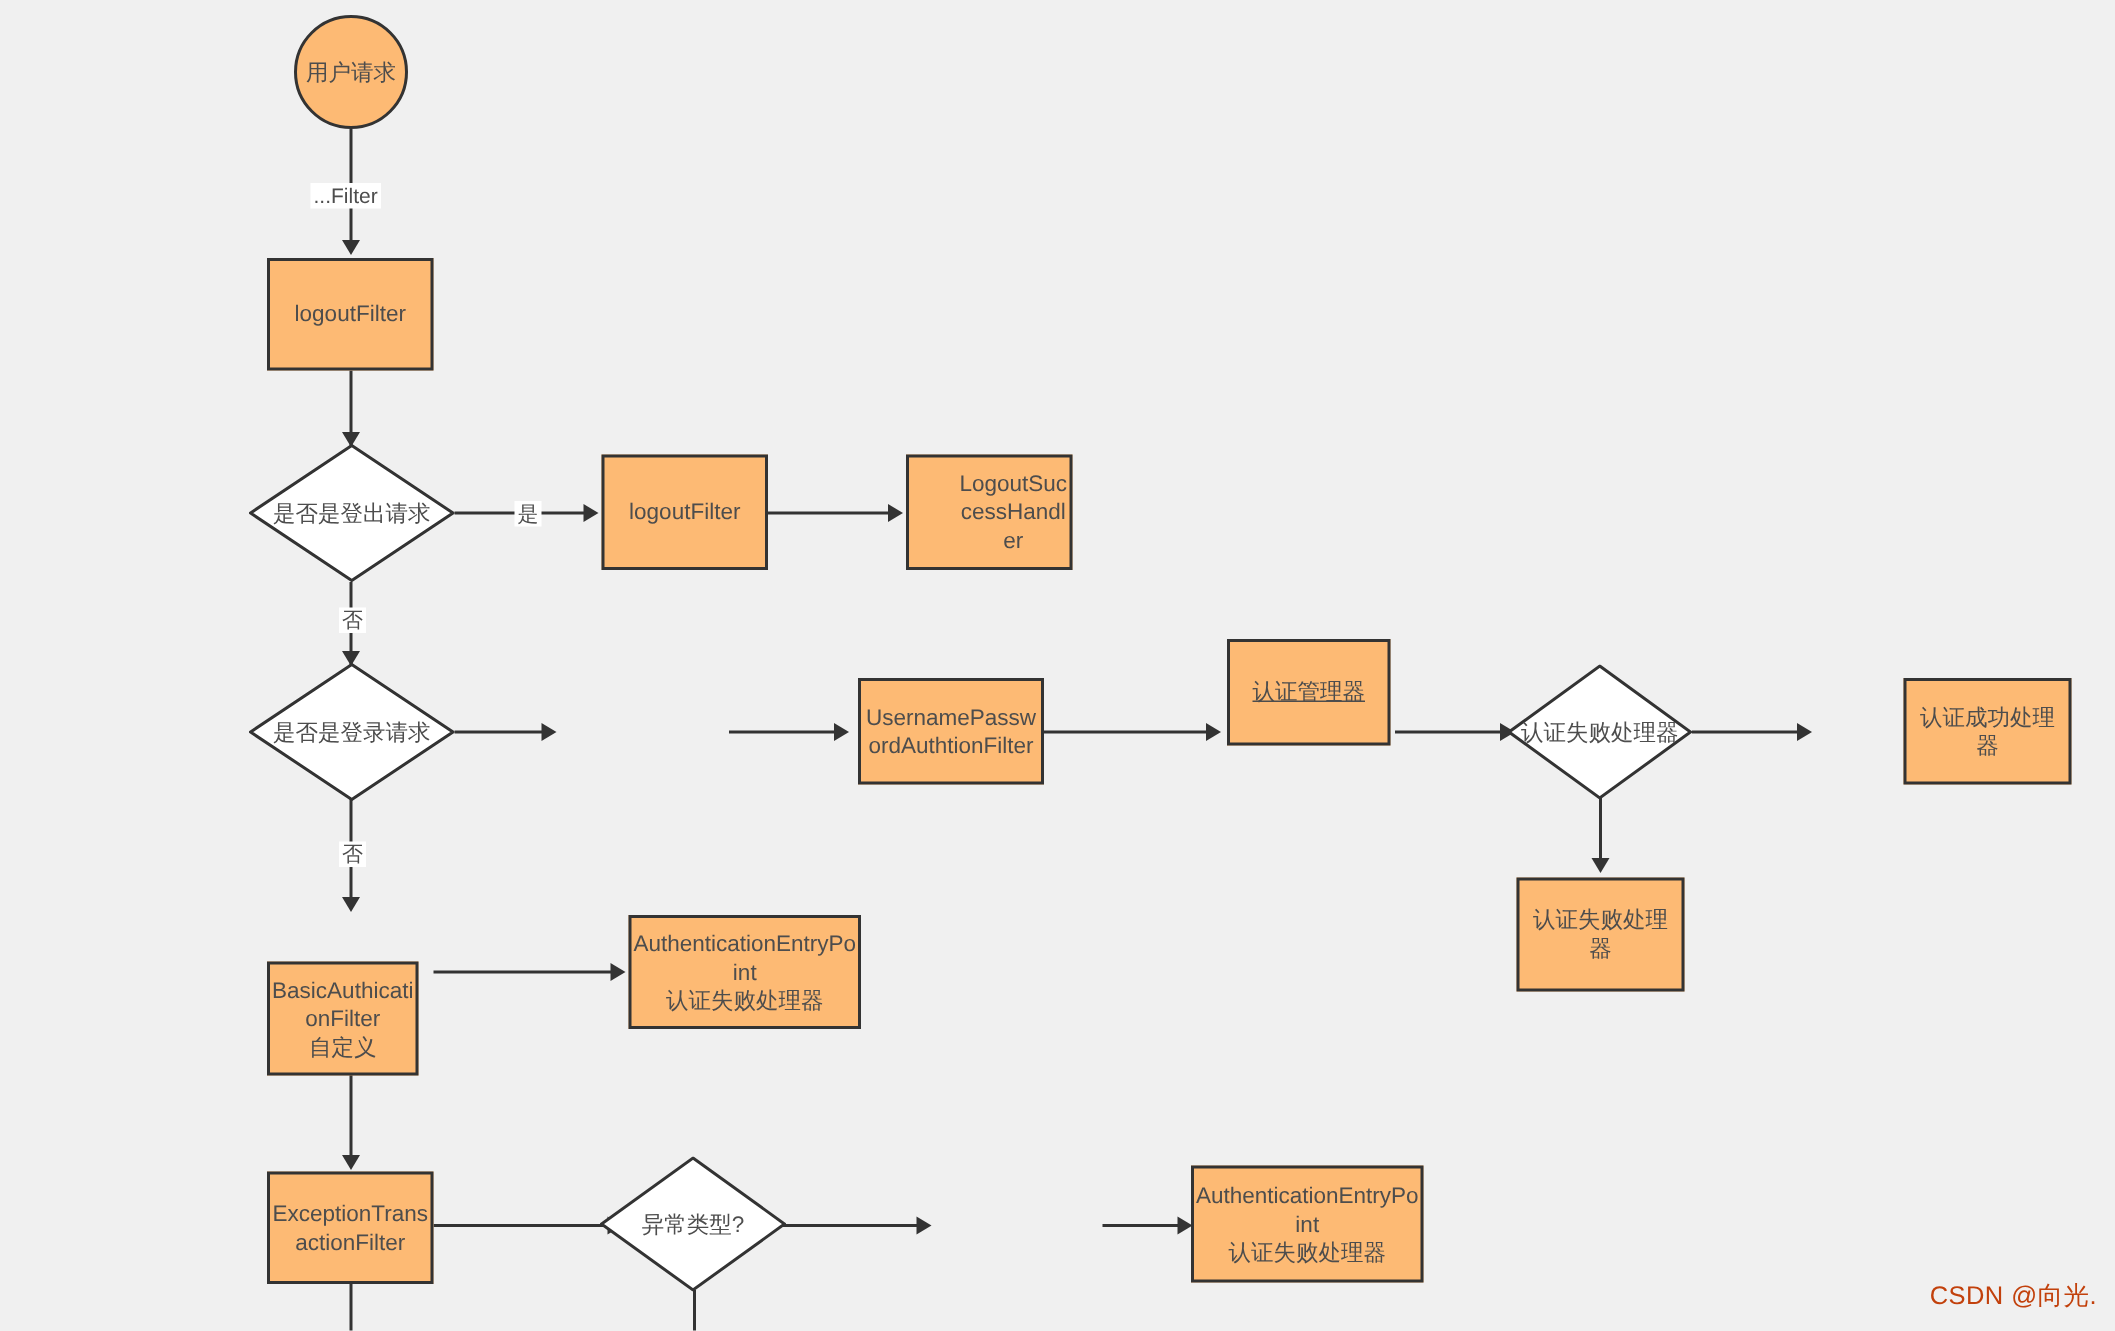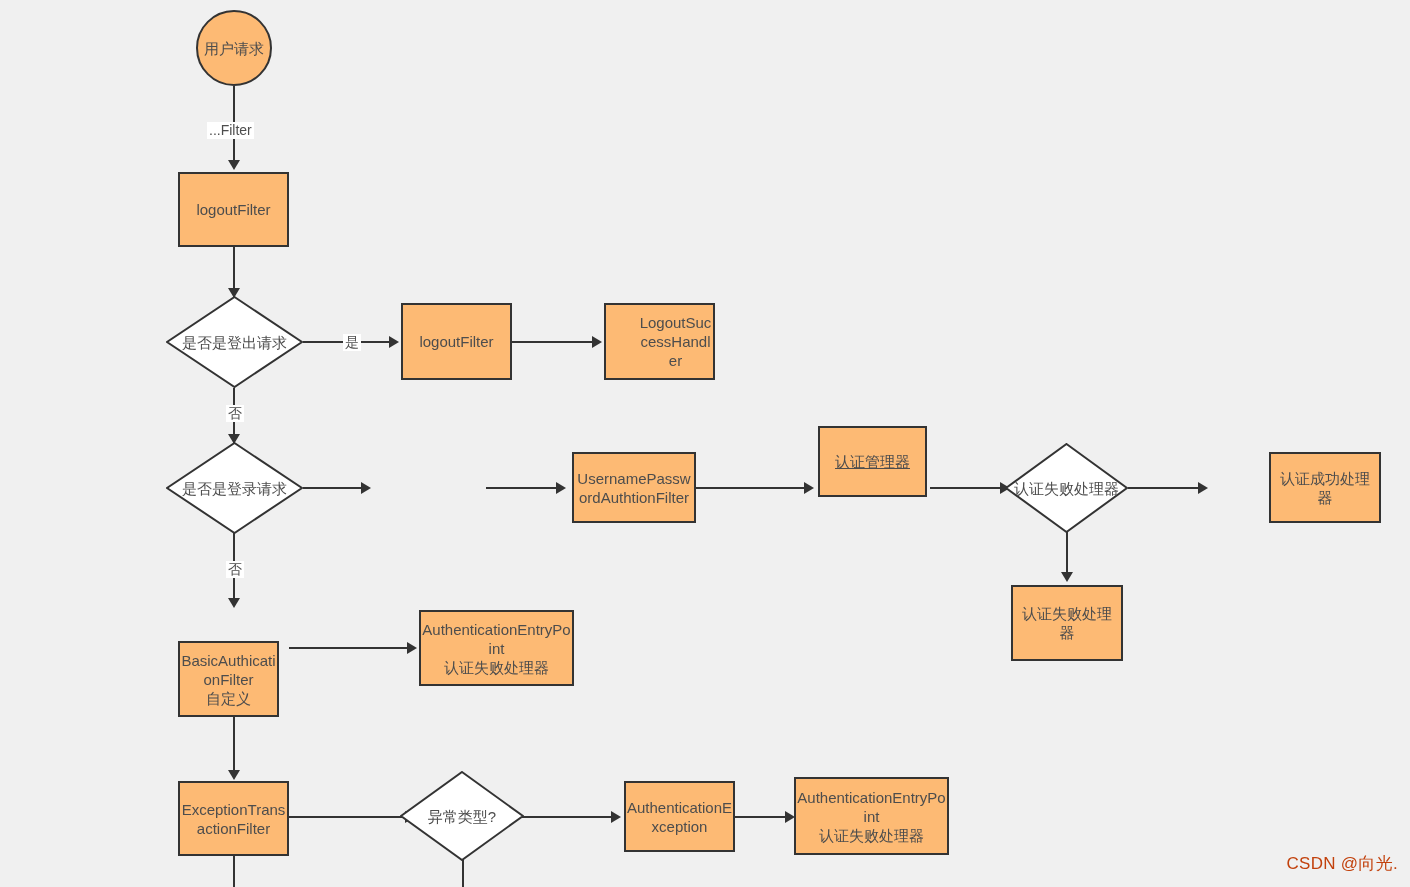--- a/index.html
+++ b/index.html
@@ -246,23 +246,20 @@
     <span class="label">ExceptionTransactionFilter</span>
   </div>
 
   <div class="diamond" style="left:400px; top:771px; width:124px; height:90px;">
     <svg class="dshape" viewBox="0 0 124 90" preserveAspectRatio="none">
       <polygon points="62,1 123,45 62,89 1,45" fill="#ffffff" stroke="#333333" stroke-width="2"></polygon>
     </svg>
     <div class="dlabel">异常类型?</div>
   </div>
 
-  <div class="node" style="left:624px; top:781px; width:111px; height:71px;">
-    <span class="label">AuthenticationException</span>
-  </div>
 
   <div class="node" style="left:794px; top:777px; width:155px; height:78px;">
     <span class="label">
       <span>AuthenticationEntryPoint</span><br>
       <span>认证失败处理器</span>
     </span>
   </div>
 
   <div class="watermark">CSDN @向光.</div>
 

